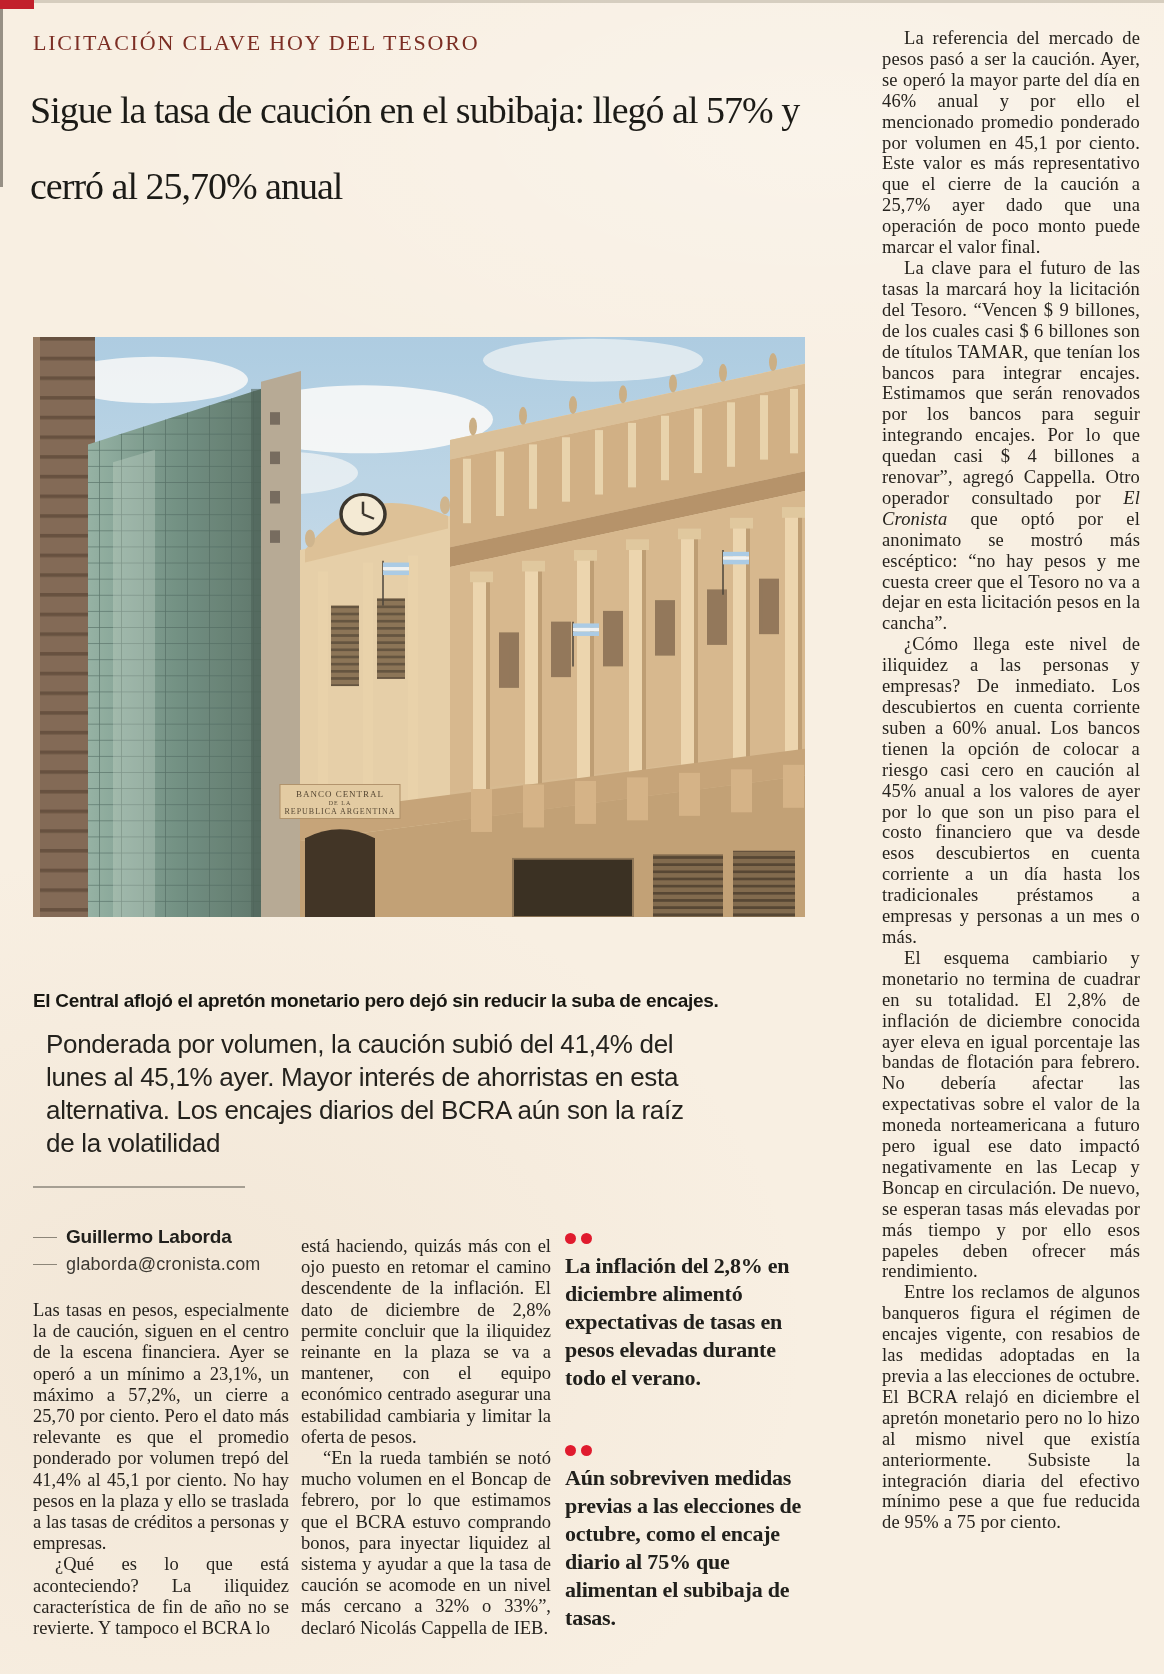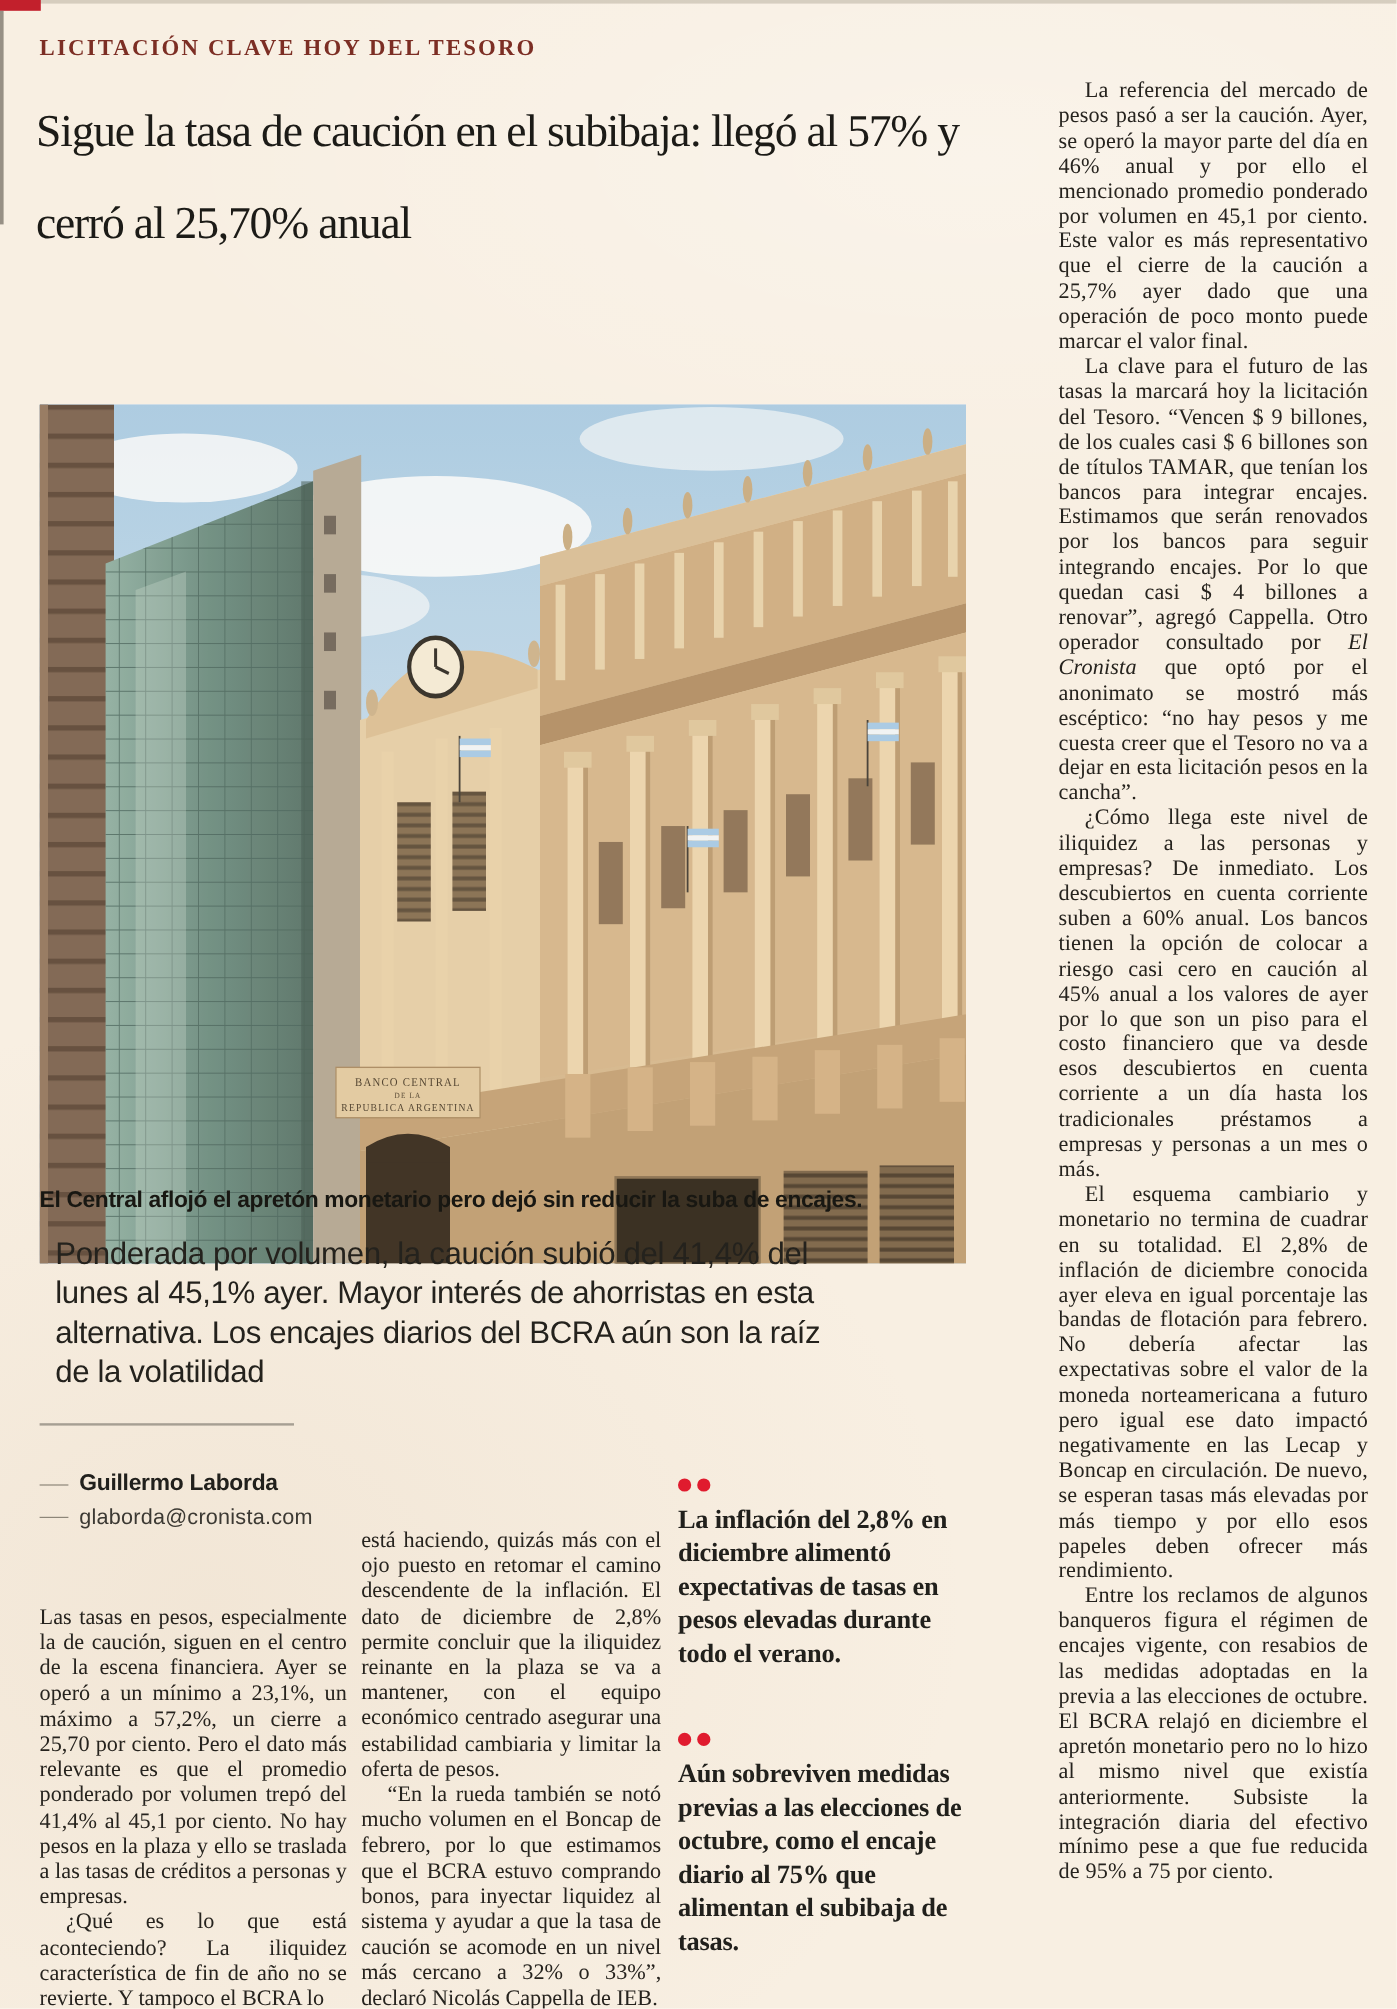--- a/index.html
+++ b/index.html
@@ -12,30 +12,30 @@
     font-family:"Liberation Serif", serif;
     color:#26231e;
   }
   
   .artifact-top-line{position:absolute;left:0;top:0;width:100%;height:3px;background:#b9b0a1;opacity:.55;}
   .artifact-corner-red{position:absolute;left:0;top:0;width:34px;height:9px;background:#c2202c;}
   .artifact-left-line{position:absolute;left:0;top:9px;width:3px;height:178px;background:#6e685e;opacity:.7;}
 
   .kicker{
     position:absolute;left:33px;top:30px;
-    font-family:"Liberation Serif", serif;font-weight:700;font-size:19px;
+    font-family:"Liberation Serif", serif;font-weight:400;font-size:22px;
     letter-spacing:1.8px;color:#7c2e24;
   }
   .headline{
     position:absolute;left:30px;top:72px;width:810px;margin:0;
     font-family:"Liberation Serif", serif;font-weight:400;
     font-size:38px;line-height:76px;letter-spacing:-1px;color:#1c1b17;
   }
   .photo{
-    position:absolute;left:33px;top:337px;width:772px;height:716px;margin:0;
+    position:absolute;left:33px;top:337px;width:772px;height:580px;margin:0;
     background:#cfe0ee;
   }
   .photo svg{display:block;width:100%;height:100%;}
   .caption{
     position:absolute;left:33px;top:990px;width:772px;
     font-family:"Liberation Sans", sans-serif;font-weight:700;
     font-size:19px;letter-spacing:-0.3px;color:#181712;
   }
   .lede{
     position:absolute;left:46px;top:1028px;width:652px;
@@ -45,21 +45,21 @@
   .rule{position:absolute;left:33px;top:1186px;width:212px;height:2px;background:#a69f93;}
   .byline{position:absolute;left:33px;top:1226px;font-family:"Liberation Sans", sans-serif;}
   .byline-row{display:flex;align-items:center;margin-bottom:6px;}
   .byline-dash{display:inline-block;width:24px;height:1px;background:#8d8679;margin-right:9px;}
   .byline-author{font-weight:700;font-size:19px;color:#21201c;letter-spacing:-0.2px;}
   .byline-email{font-size:18px;color:#3c3933;letter-spacing:.2px;}
 
   .col{position:absolute;overflow:hidden;}
   .col p{margin:0;text-indent:22px;text-align:justify;hyphens:auto;
     font-size:18.5px;line-height:21.2px;color:#26231e;}
-  .col p:first-child{text-indent:0;margin-top:38px;}
+  .col p:first-child{text-indent:0;}
   .col-left{left:33px;top:1300px;width:256px;height:374px;}
   .col-middle{left:301px;top:1236px;width:250px;height:438px;}
   .col-right{left:882px;top:28px;width:258px;height:1640px;}
   .col-right p{line-height:20.9px;letter-spacing:.15px;}
   .col-right p:first-child{text-indent:22px;}
   .em{font-style:italic;}
   .end-mark{display:inline-block;width:48px;height:2px;background:#97917f;margin-left:8px;vertical-align:middle;}
 
   .col-pull{position:absolute;left:565px;top:1230px;width:248px;}
   .pull-quote{margin:0;}

